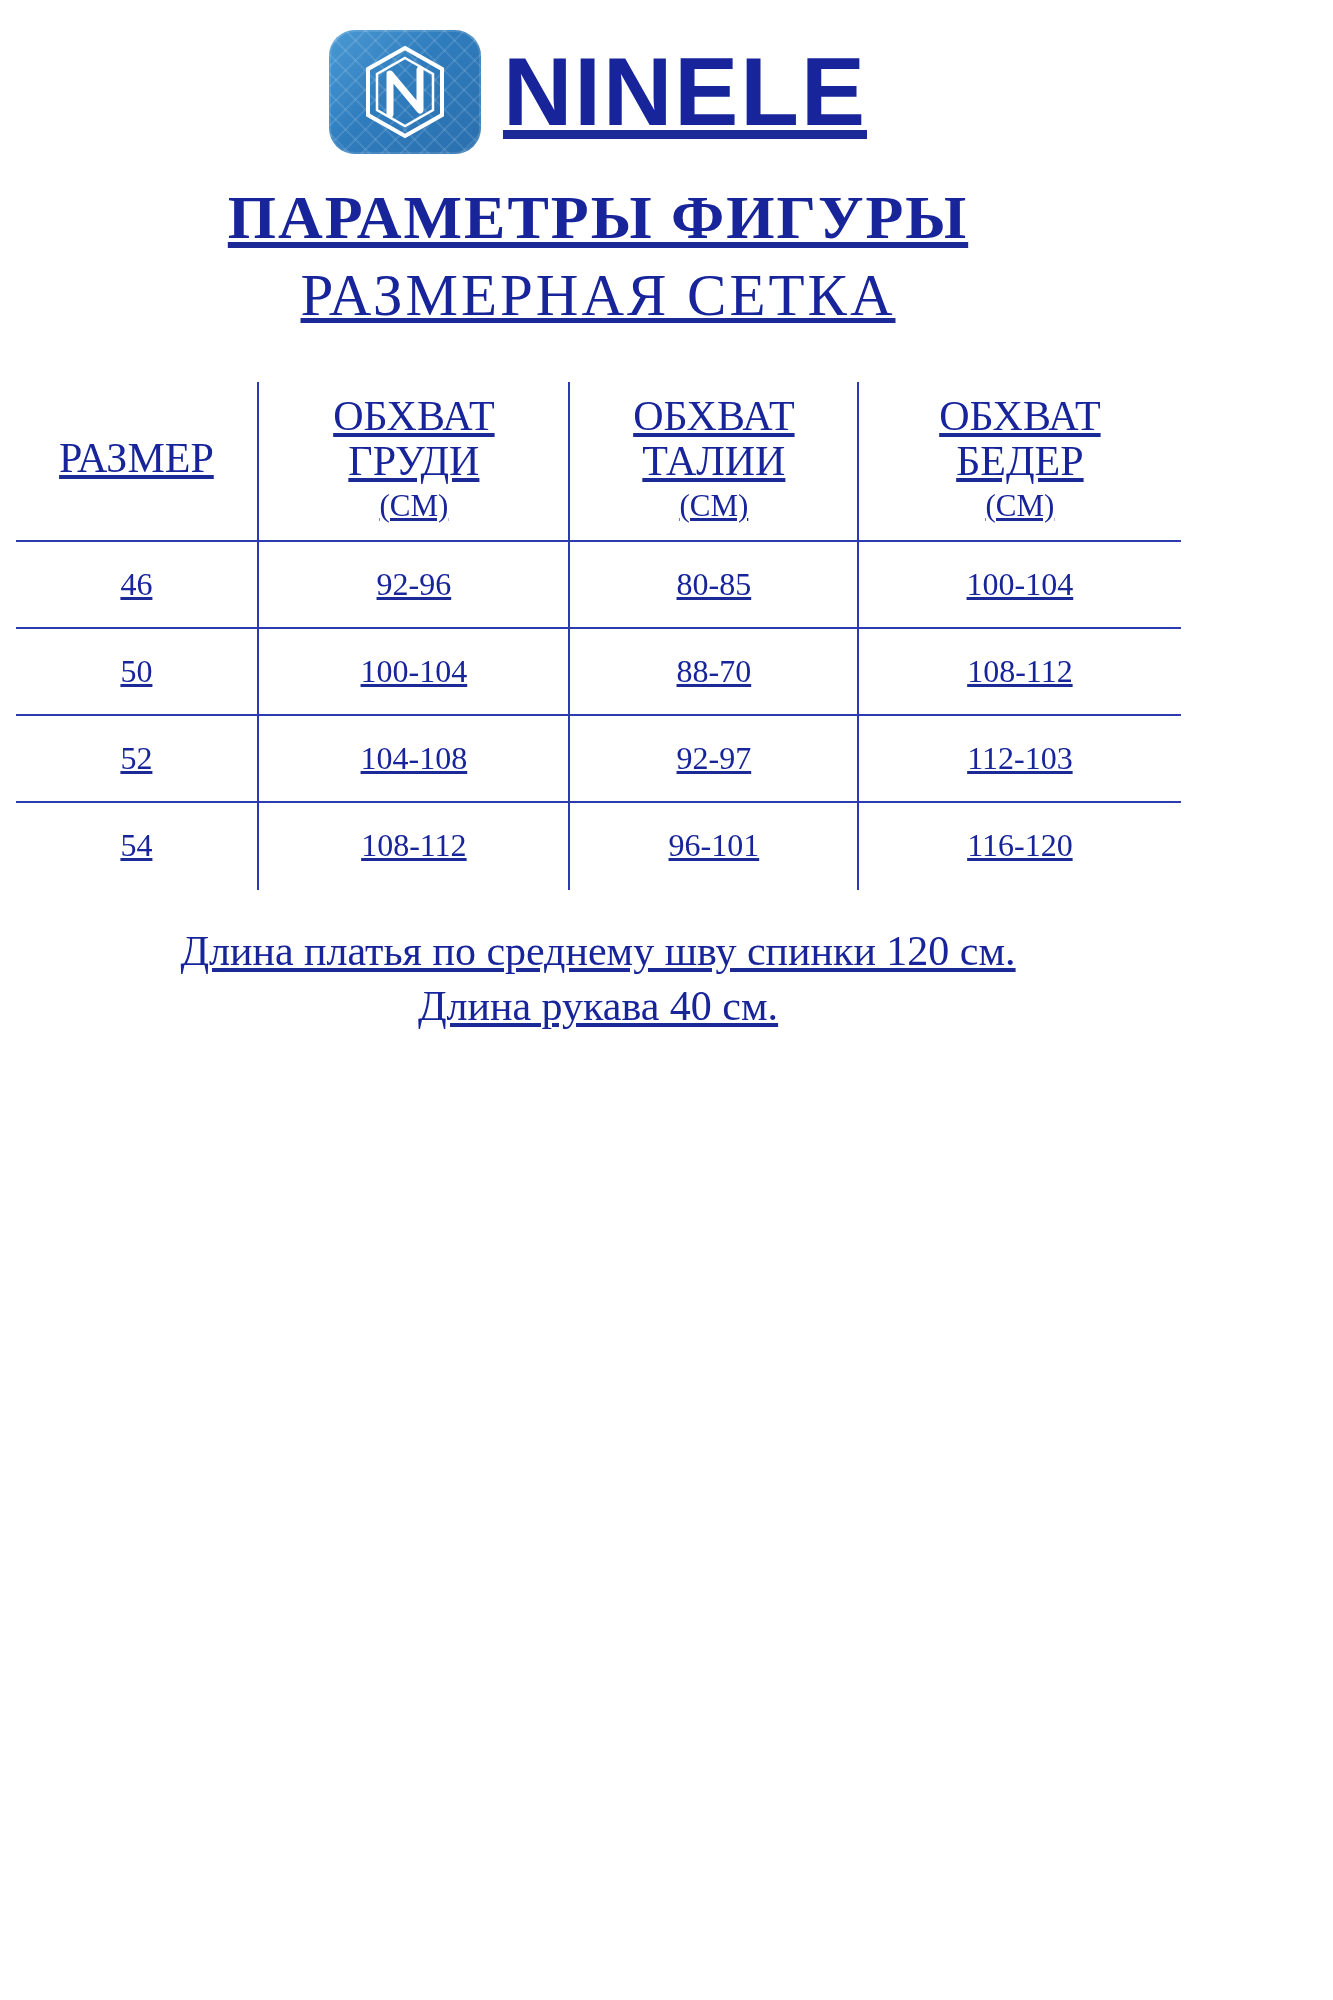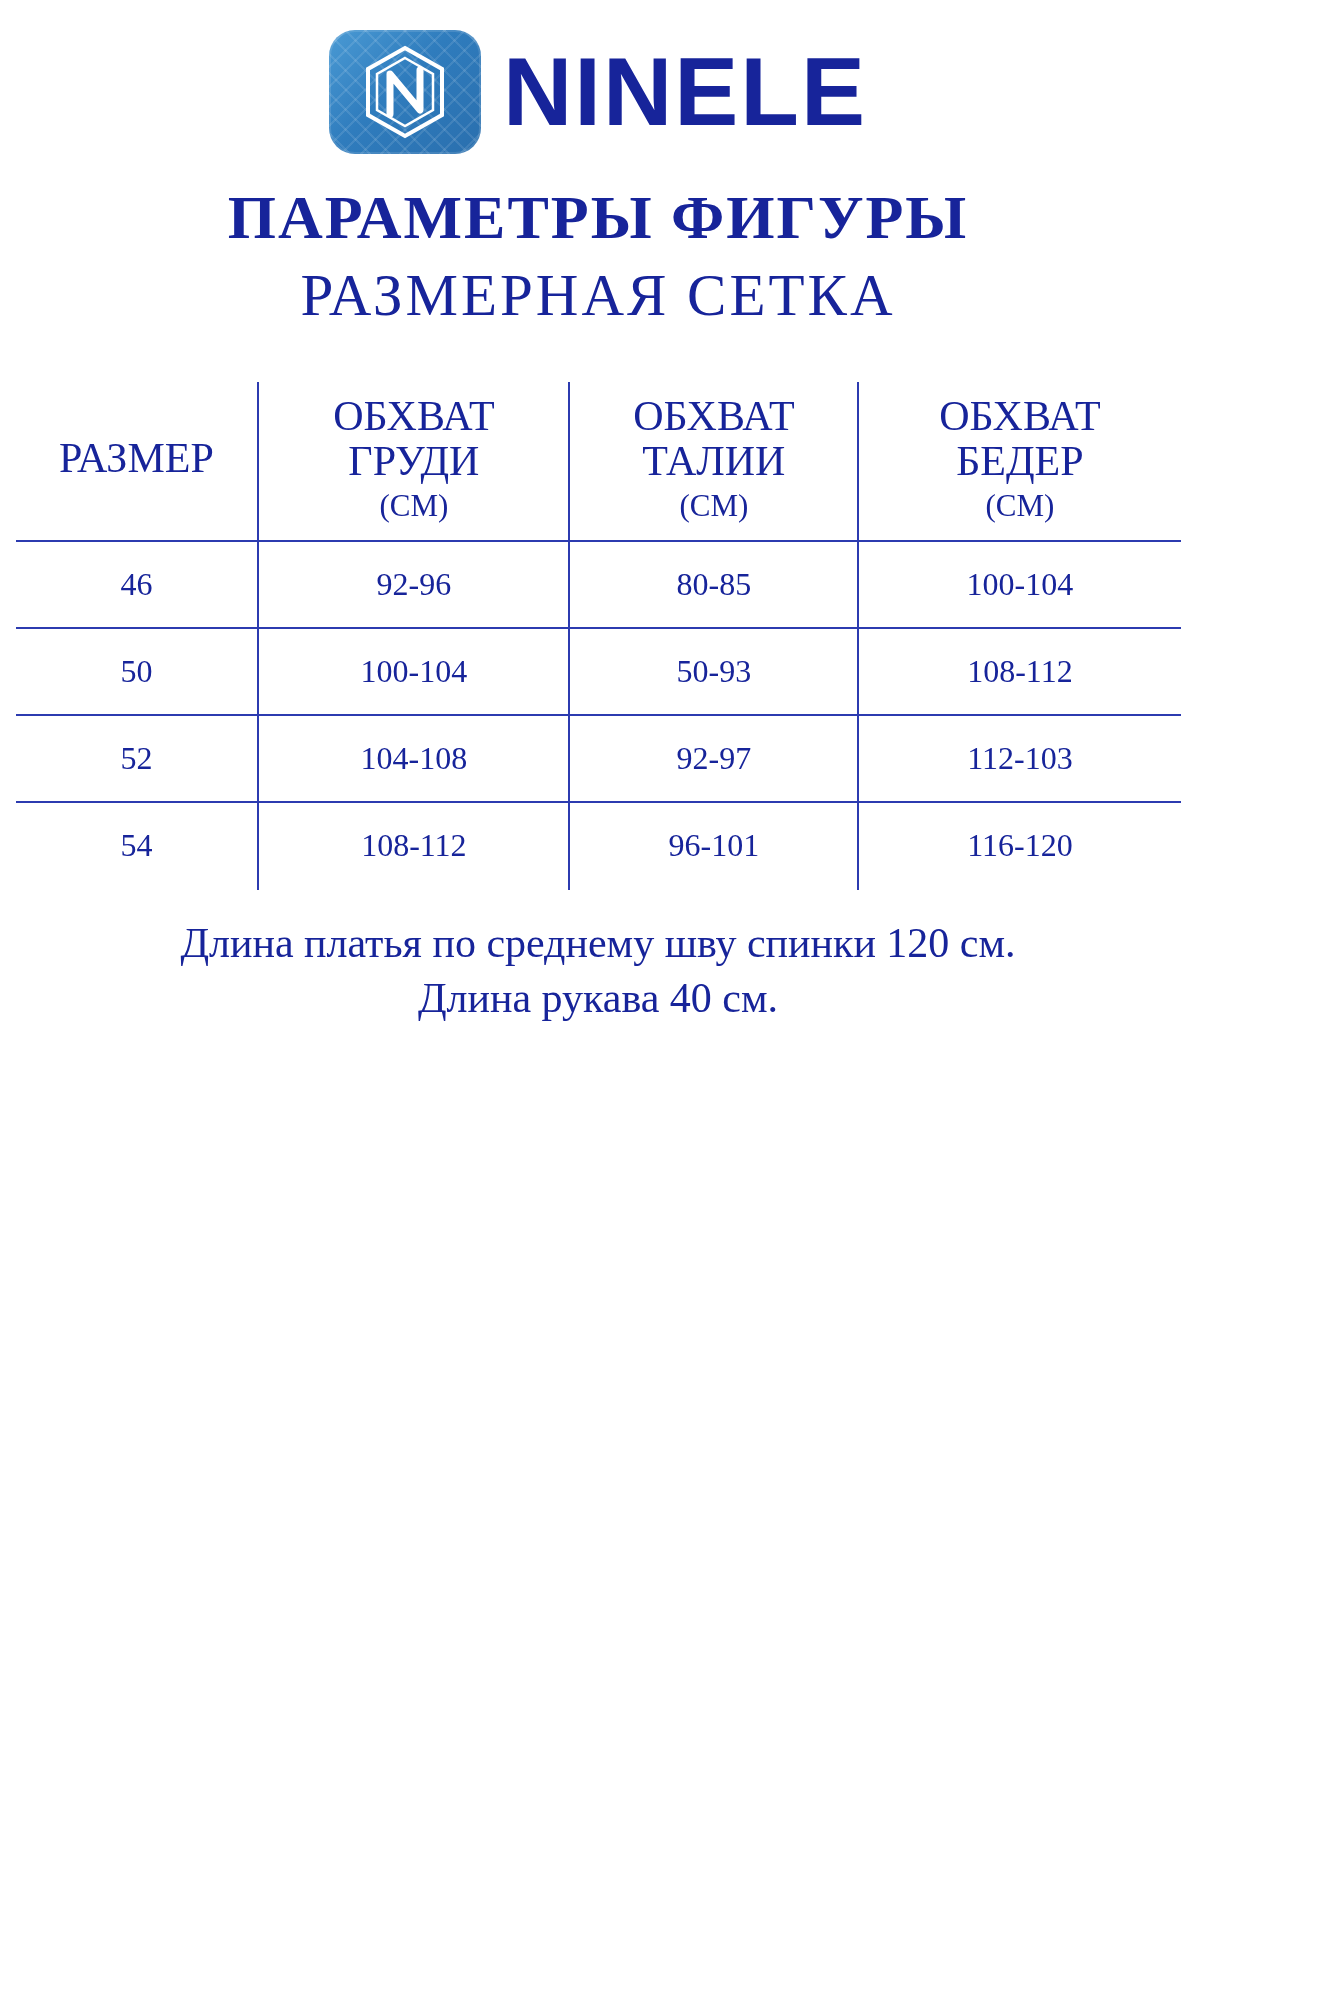--- a/index.html
+++ b/index.html
@@ -12,20 +12,21 @@
     height: 2000px;
     font-family: "Liberation Serif", serif;
     color: #1b2a96;
     position: relative;
     overflow: hidden;
   }
   .page {
     width: 1196px;
     height: 2000px;
     position: relative;
+    text-decoration: underline;
   }
 
   
   .brand-block {
     padding-top: 30px;
     display: flex;
     flex-direction: column;
     align-items: center;
   }
   .brand-row {
@@ -156,21 +157,21 @@
   table.size-grid td:nth-child(3),
   table.size-grid td:nth-child(4) {
     border-left: 2px solid #2c3bb0;
   }
   table.size-grid tbody tr:last-child td {
     padding-bottom: 26px;
   }
 
   
   .notes {
-    margin-top: 26px;
+    margin-top: 34px;
     text-align: center;
     color: #17249a;
   }
   .notes .note-line {
     font-size: 42px;
     line-height: 1.32;
   }
 </style>
 </head>
 <body>
@@ -222,21 +223,21 @@
       <tbody>
         <tr>
           <td>46</td>
           <td>92-96</td>
           <td>80-85</td>
           <td>100-104</td>
         </tr>
         <tr>
           <td>50</td>
           <td>100-104</td>
-          <td>50-93</td>
+          <td>88-70</td>
           <td>108-112</td>
         </tr>
         <tr>
           <td>52</td>
           <td>104-108</td>
           <td>92-97</td>
           <td>112-103</td>
         </tr>
         <tr>
           <td>54</td>

